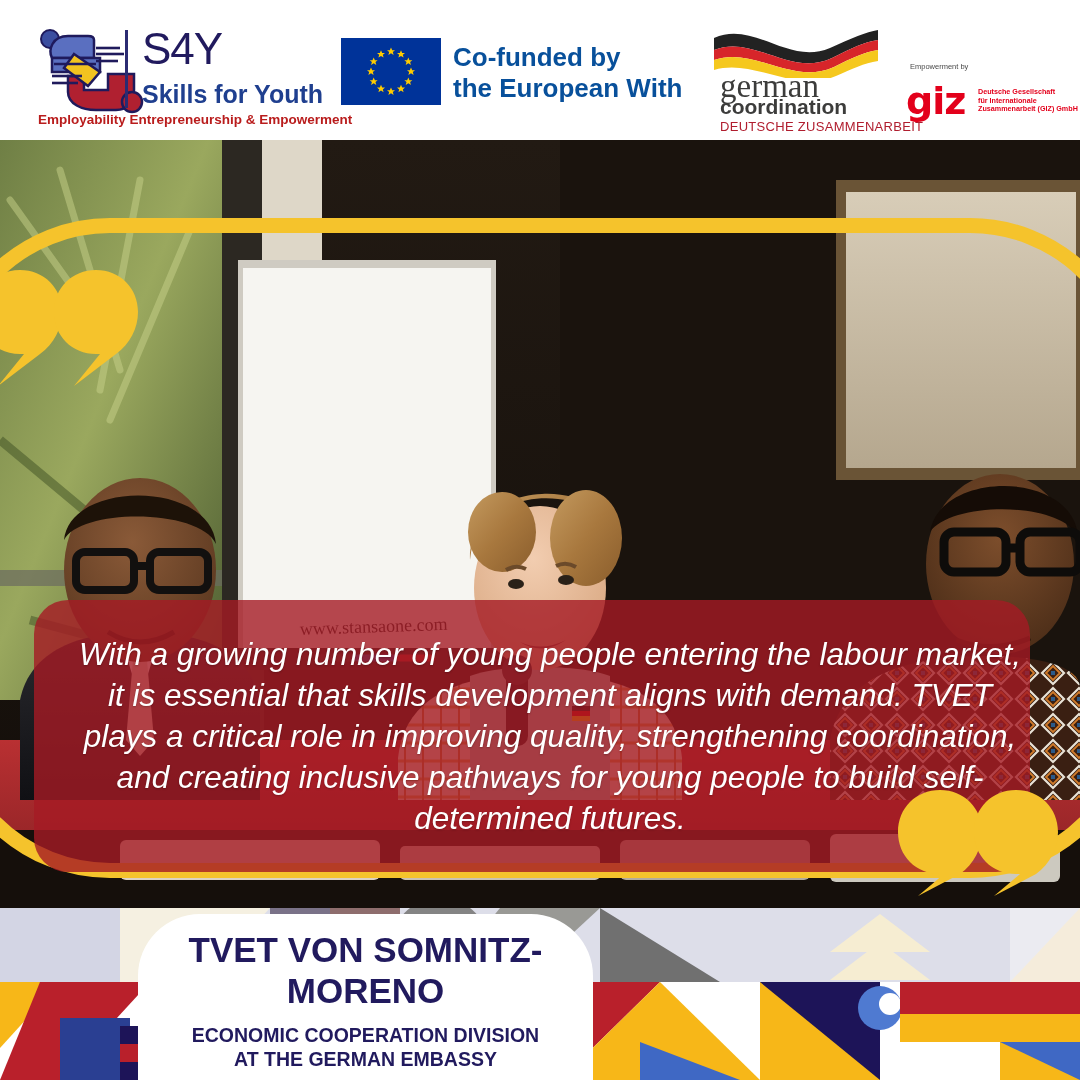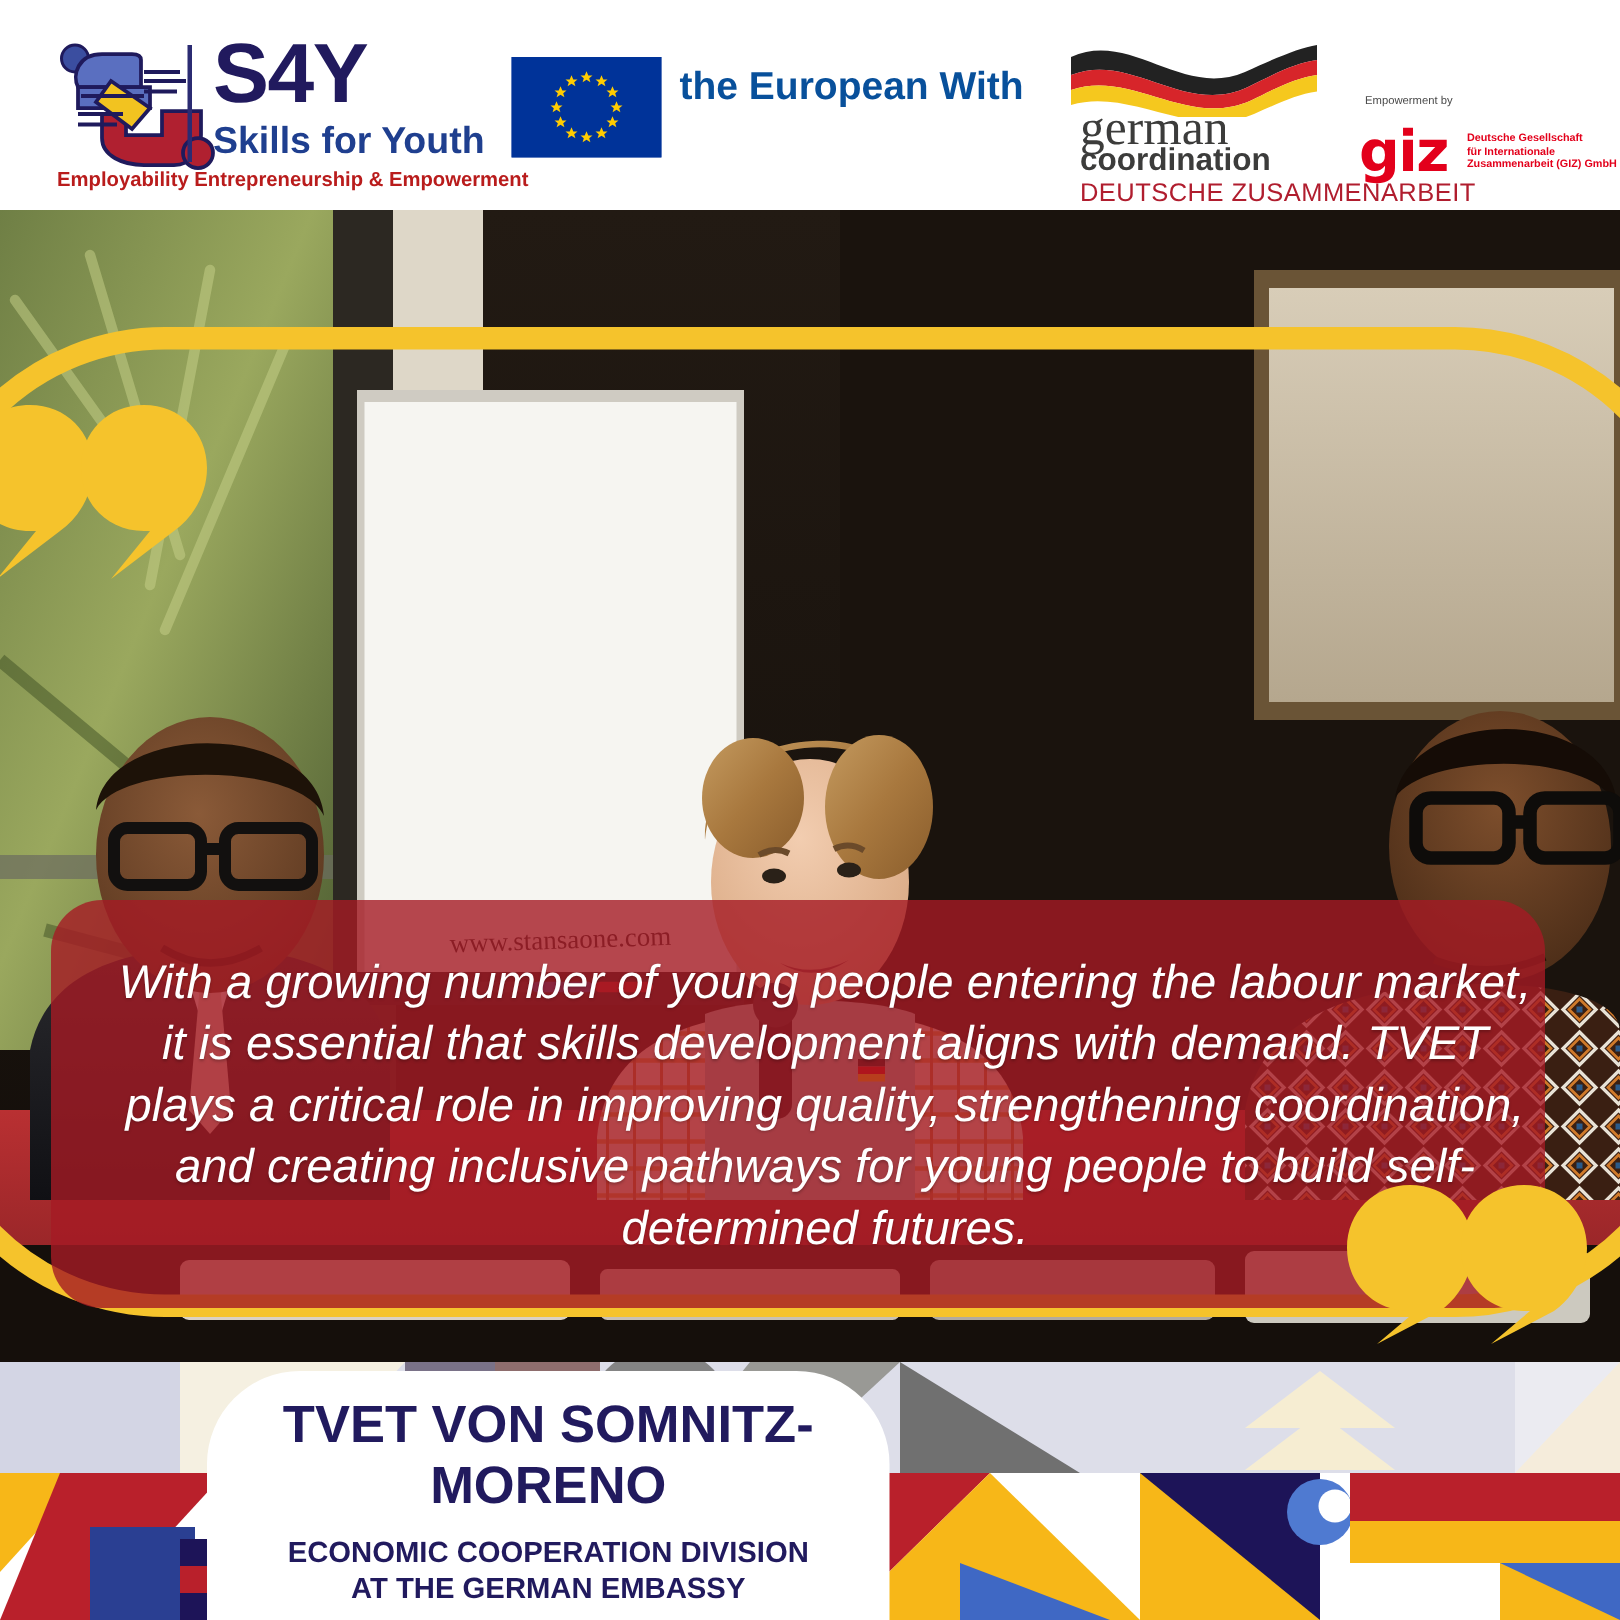--- a/index.html
+++ b/index.html
@@ -13,21 +13,21 @@
      background:#ffffff; z-index:40; }
 
   
   .s4y-mark { position:absolute; left:38px; top:28px; width:118px; height:90px; }
   .s4y-mark svg { width:100%; height:100%; display:block; }
 
   .s4y-divider { position:absolute; left:130px; top:30px; width:3px; height:78px;
      background:#2b2b72; }
 
   .s4y-word { position:absolute; left:142px; top:22px; width:200px; }
-  .s4y-big { font-size:56px; font-weight:bold; color:#211a5e; letter-spacing:-1px;
+  .s4y-big { font-size:44px; font-weight:normal; color:#211a5e; letter-spacing:-1px;
      line-height:54px; font-family:"Liberation Sans", sans-serif; }
   .s4y-sub { font-size:25px; font-weight:bold; color:#1f3f8f; line-height:30px;
      margin-top:3px; }
   .s4y-tag { position:absolute; left:38px; top:112px; width:290px; text-align:center;
      font-size:13.5px; font-weight:bold; color:#b91c1c; white-space:nowrap; }
 
   
   .eu-block { position:absolute; left:341px; top:38px; height:68px; }
   .eu-flag { position:absolute; left:0; top:0; width:100px; height:67px;
      background:#003399; }
@@ -36,21 +36,21 @@
      color:#08509b; line-height:31px; white-space:nowrap; }
 
   
   .gc-block { position:absolute; left:710px; top:26px; width:170px; height:105px; }
   .gc-flagwave { position:absolute; left:0; top:0; width:170px; height:52px; }
   .gc-flagwave svg { width:100%; height:100%; display:block; }
   .gc-german { position:absolute; left:10px; top:48px; font-size:33px; color:#3c3c3b;
      font-family:"Liberation Serif", serif; line-height:25px; }
   .gc-coop { position:absolute; left:10px; top:70px; font-size:21px; color:#3c3c3b;
      font-weight:bold; line-height:21px; }
-  .gc-dz { position:absolute; left:10px; top:93px; font-size:17px; color:#b01d2e;
+  .gc-dz { position:absolute; left:10px; top:93px; font-size:13px; color:#b01d2e;
      letter-spacing:0.3px; white-space:nowrap; }
 
   
   .giz-block { position:absolute; left:906px; top:62px; }
   .giz-impl { position:absolute; left:4px; top:0; font-size:7.5px; color:#4a4a4a;
      white-space:nowrap; }
   .giz-logo { position:absolute; left:0px; top:20px; font-size:38px; font-weight:bold;
      color:#e3001b; line-height:38px; letter-spacing:-1px;
      font-family:"DejaVu Sans", sans-serif; }
   .giz-desc { position:absolute; left:72px; top:26px; font-size:7.2px; color:#e3001b;
@@ -402,20 +402,21 @@
                   <path d="M0 -4 L1.2 -1.2 L4 -1.2 L1.8 0.6 L2.6 3.4 L0 1.7 L-2.6 3.4 L-1.8 0.6 L-4 -1.2 L-1.2 -1.2 Z"></path>
                 </g>
               <g transform="rotate(330) translate(0,-20) rotate(-330)">
                   <path d="M0 -4 L1.2 -1.2 L4 -1.2 L1.8 0.6 L2.6 3.4 L0 1.7 L-2.6 3.4 L-1.8 0.6 L-4 -1.2 L-1.2 -1.2 Z"></path>
                 </g>
             </g>
           </g>
         </svg>
       </div>
       <div class="eu-text">
+        <div>Co-funded by</div>
         <div>the European With</div>
       </div>
     </div>
 
     <div class="gc-block">
       <div class="gc-flagwave">
         <svg viewBox="0 0 170 52" aria-hidden="true">
           <path d="M4 12 C44 -6 78 40 120 22 C142 12 156 6 168 4 L168 14 C154 16 142 22 122 32 C80 52 44 8 4 24 Z" fill="#222"></path>
           <path d="M4 24 C44 8 80 52 122 32 C142 22 154 16 168 14 L168 24 C154 26 142 32 124 41 C82 60 44 20 4 34 Z" fill="#d7252a"></path>
           <path d="M4 34 C44 20 82 60 124 41 C142 32 154 26 168 24 L168 35 C154 37 142 43 126 50 C84 68 44 32 4 44 Z" fill="#f5c81e"></path>

